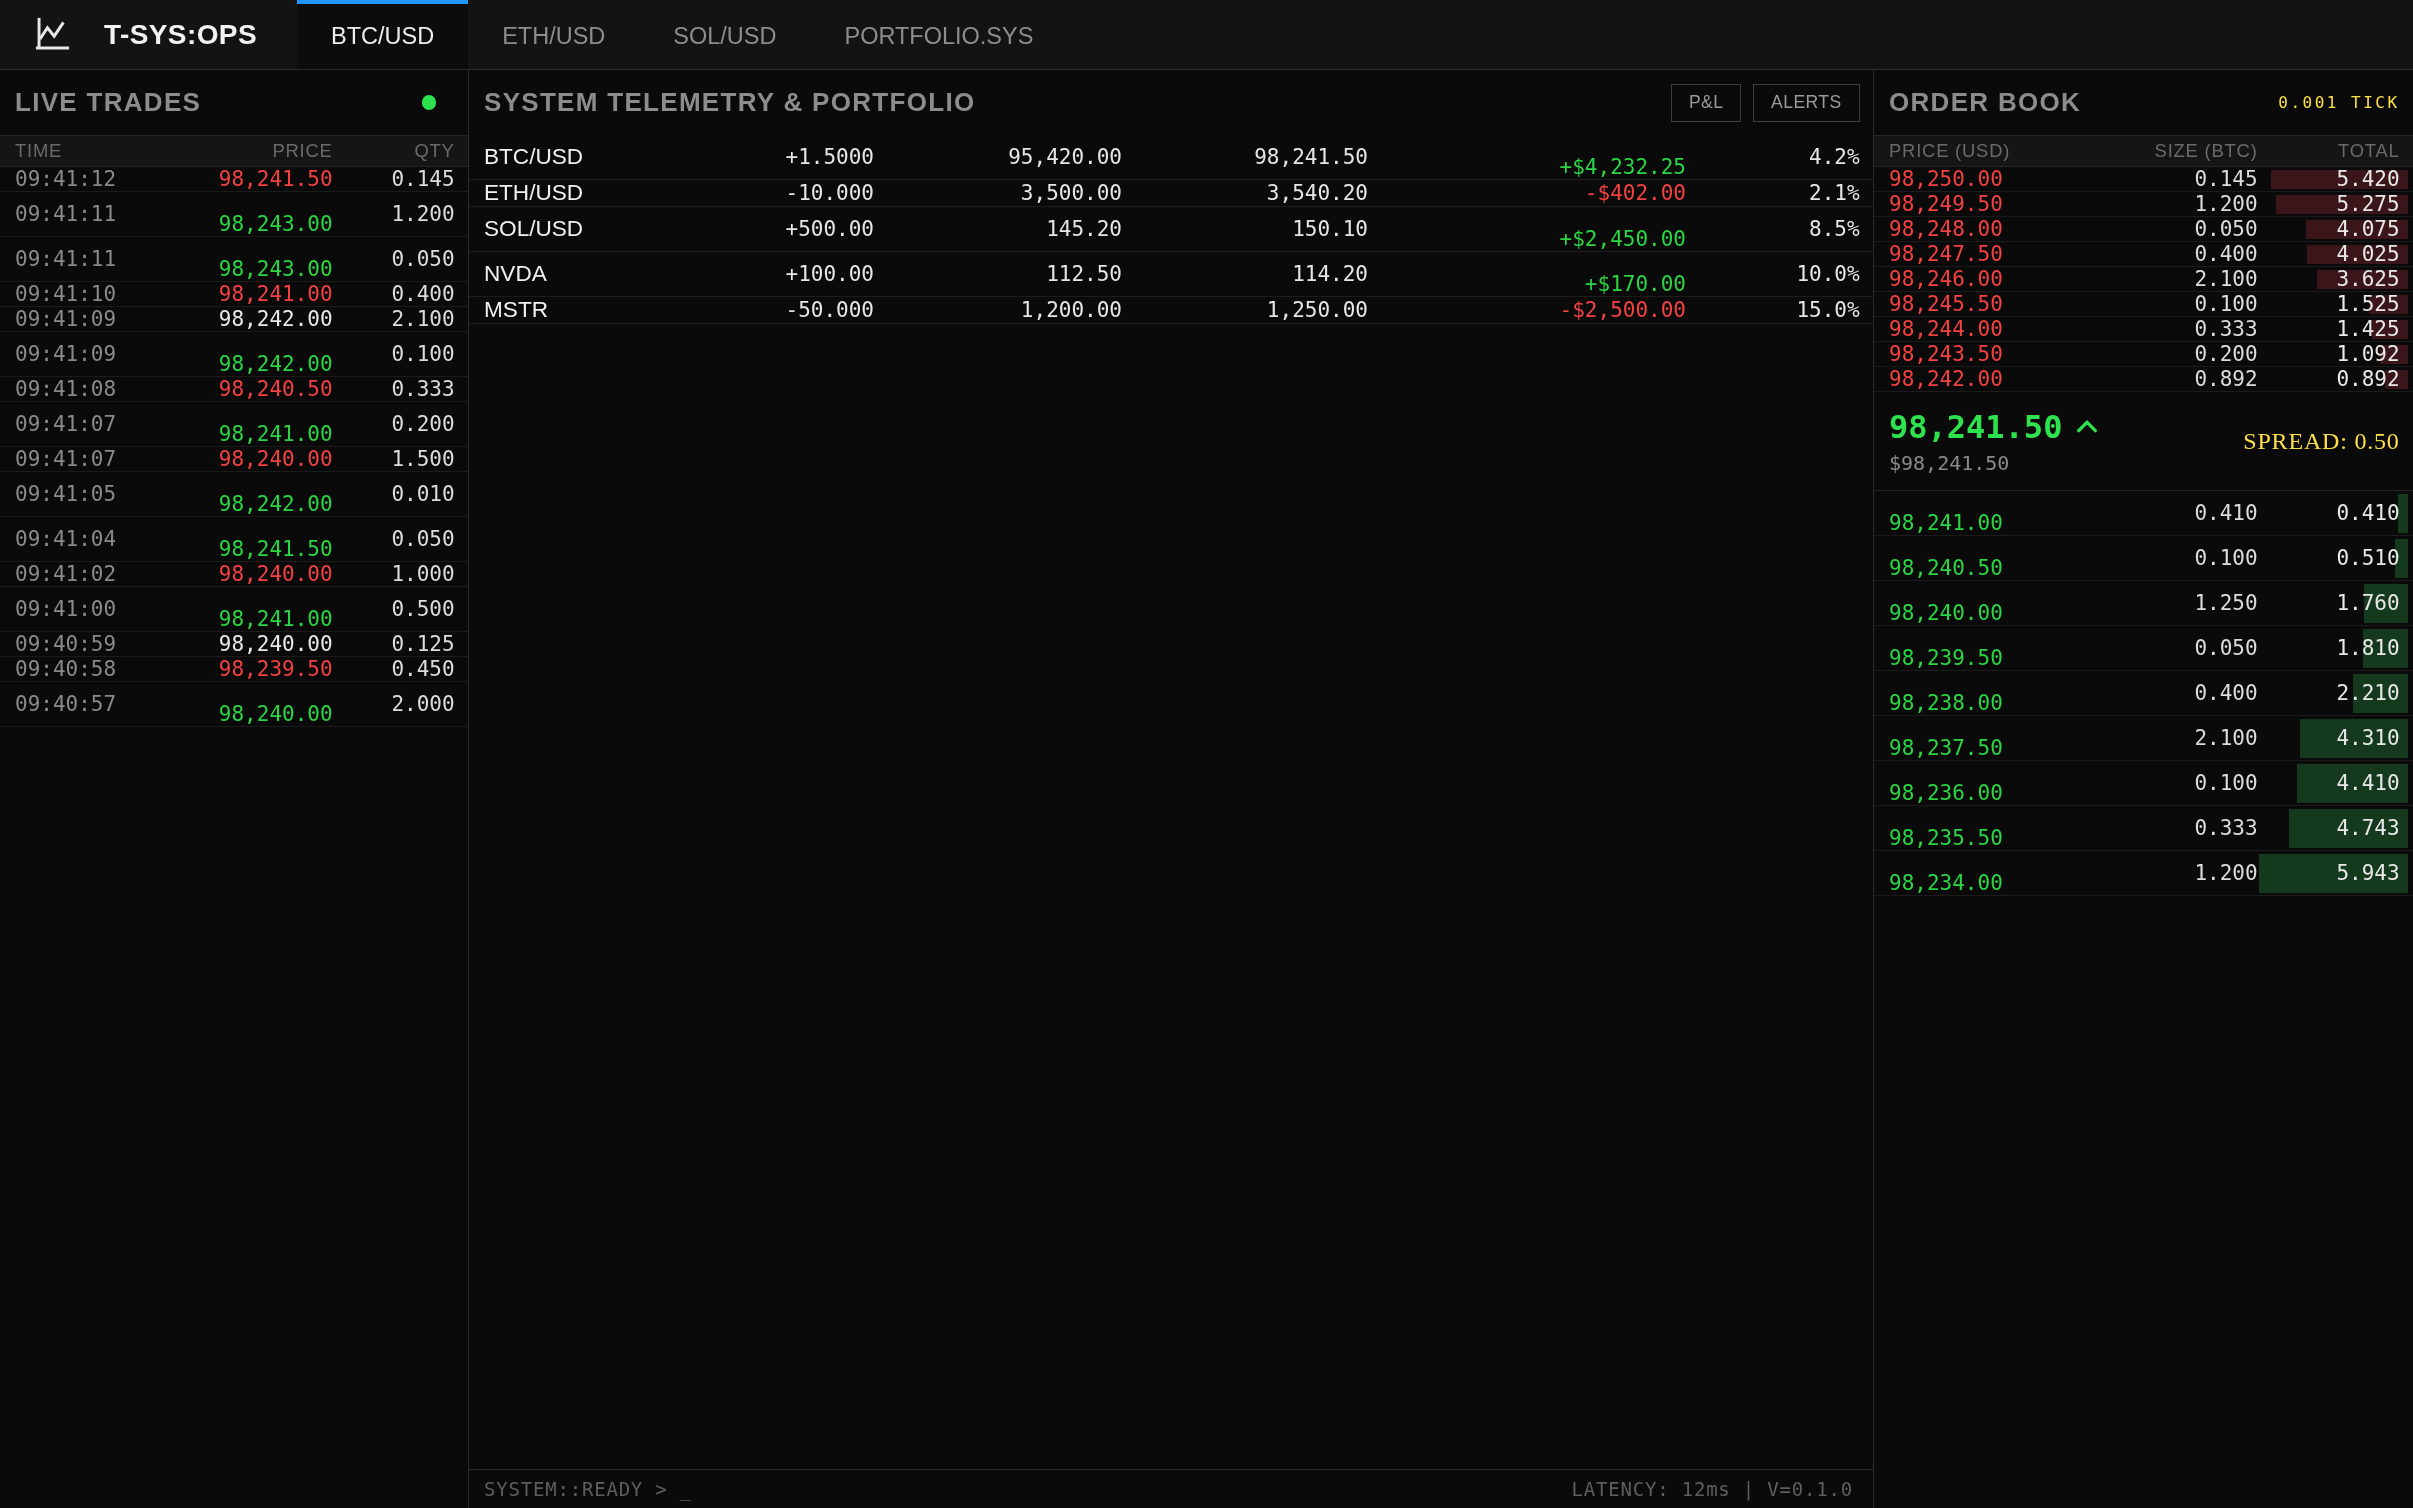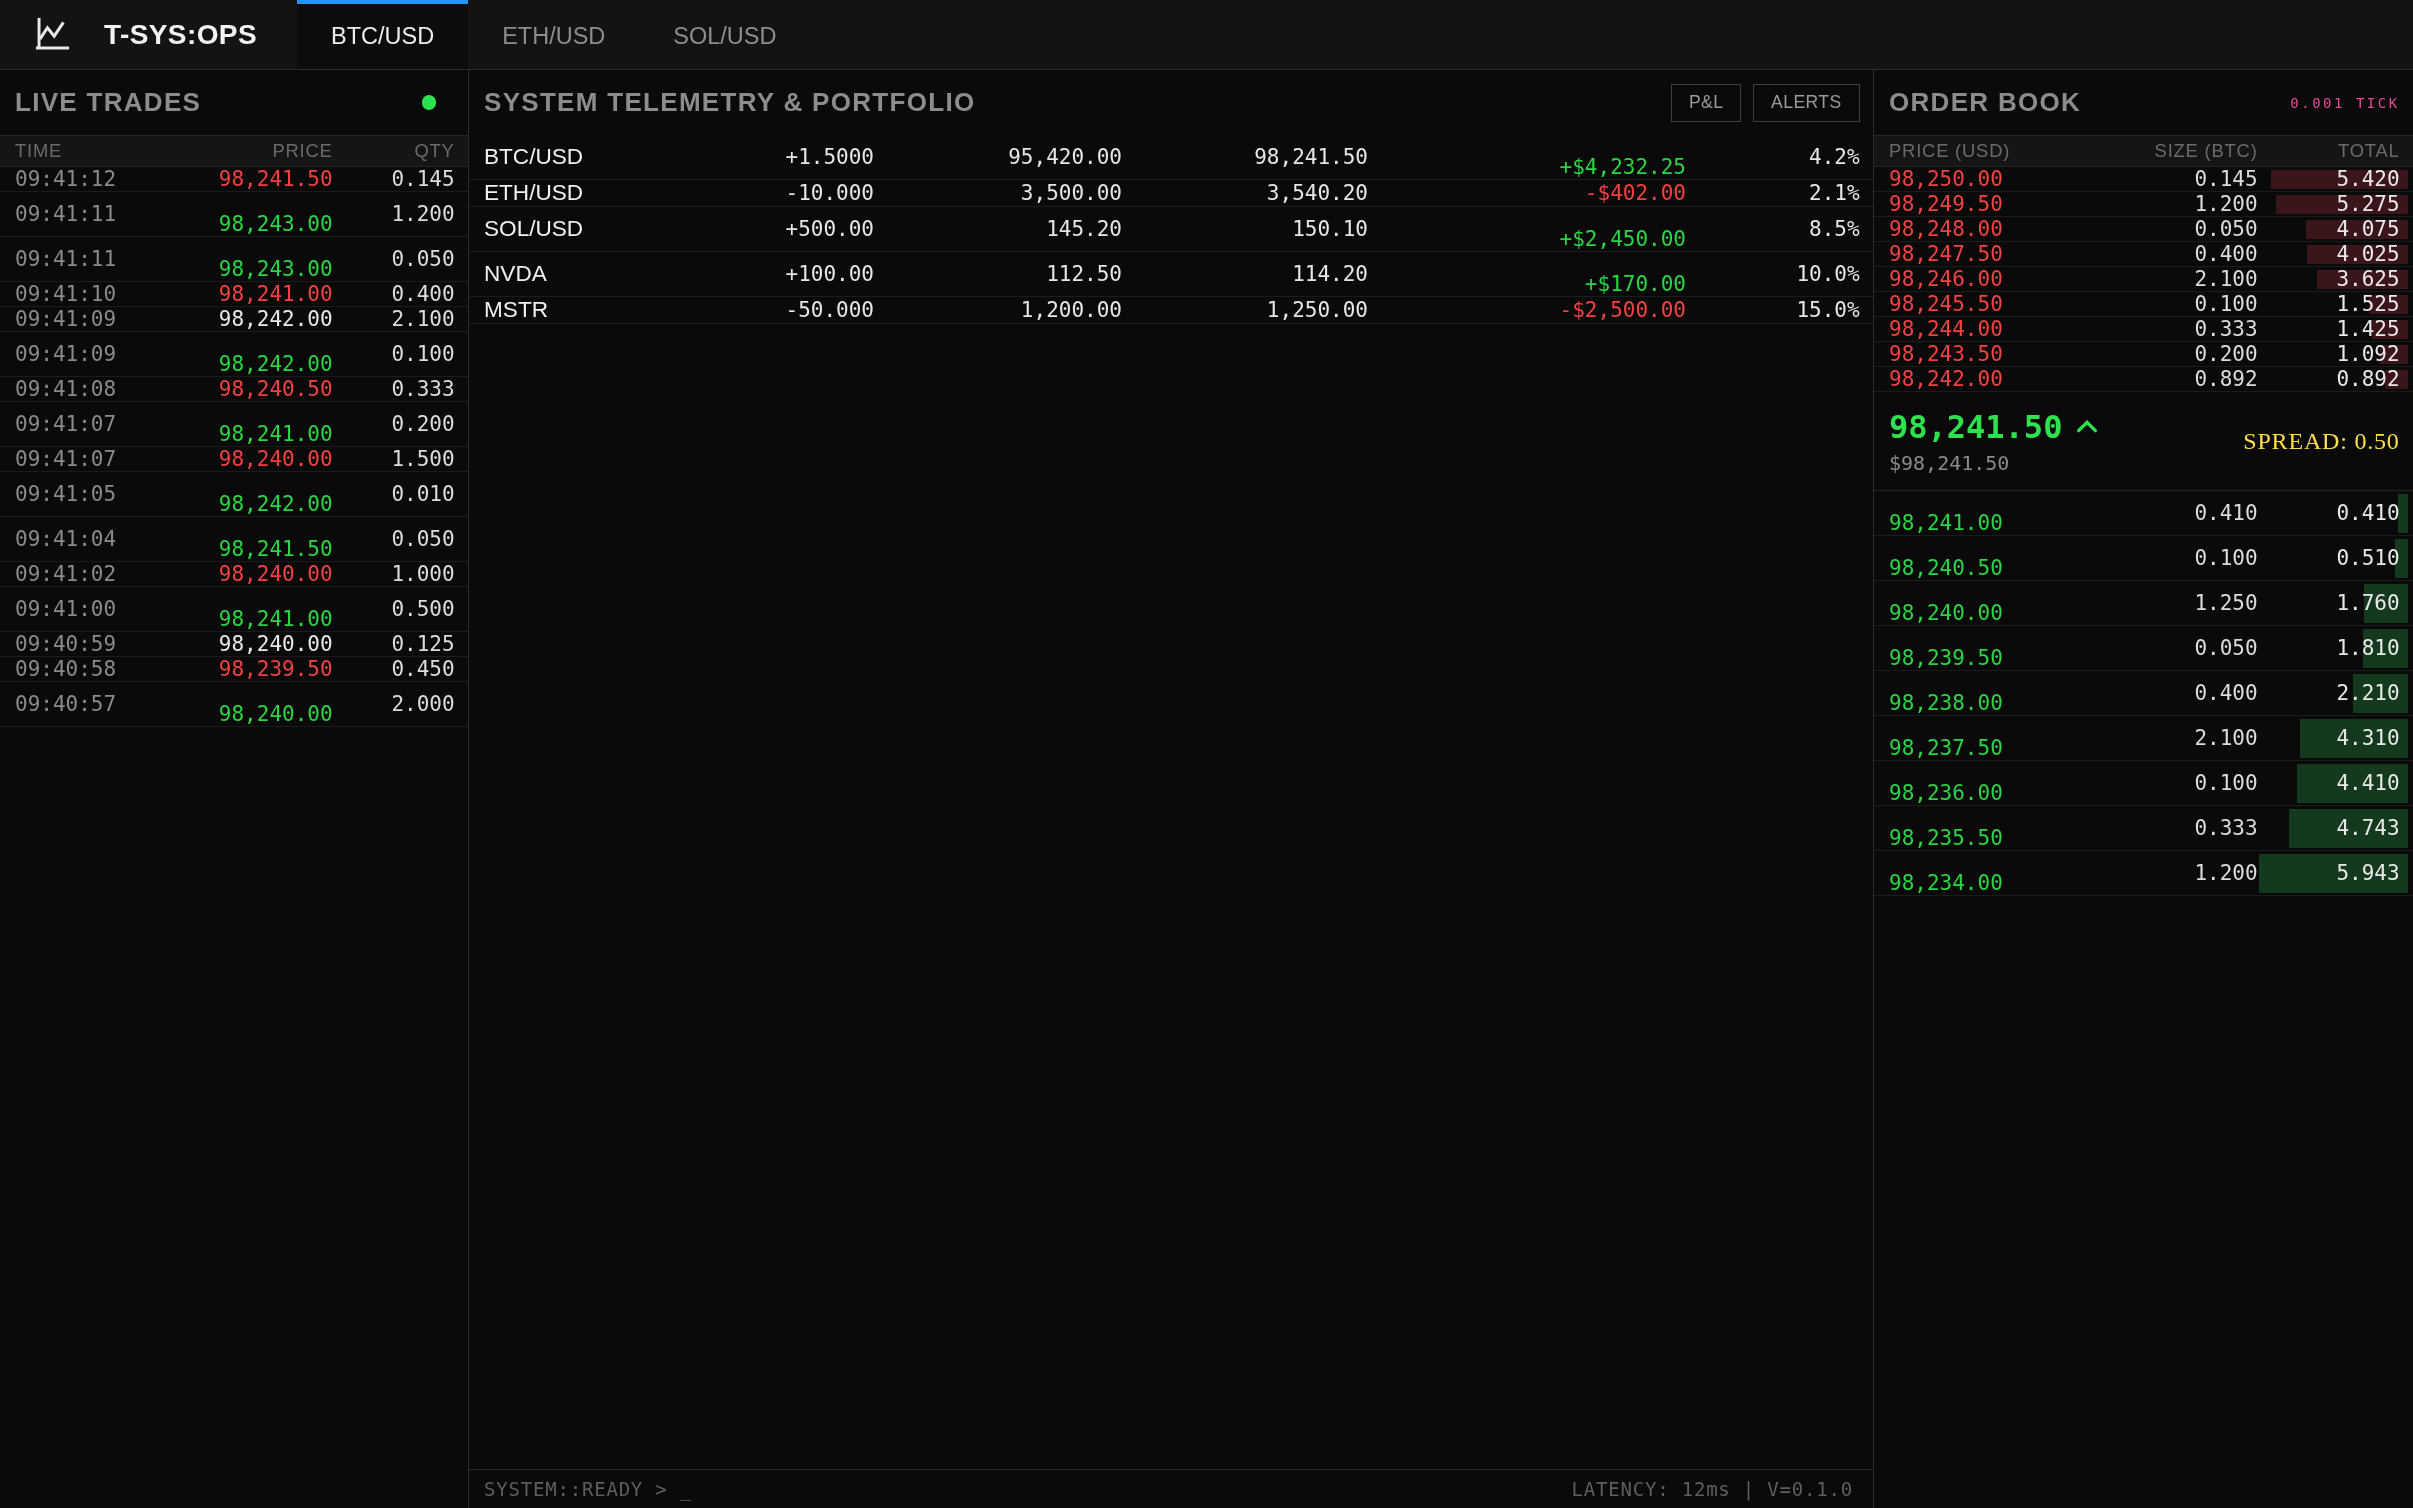--- a/index.html
+++ b/index.html
@@ -92,21 +92,21 @@
   .pf-row .c-pos, .pf-row .c-entry, .pf-row .c-mark, .pf-row .c-margin { color:#e6e6e6; }
   .mid-spacer { flex:1; }
   .status-bar {
     flex:0 0 39px; border-top:0.8px solid #2b2b2b;
     display:flex; align-items:center; justify-content:space-between;
     padding:0 20px 0 15px; font-size:19px; color:#5e5e5e; letter-spacing:0.8px;
   }
 
   
   .ob-title-band { justify-content:space-between; }
-  .tick-label { font-size:14px; color:#ec4899; letter-spacing:2.5px; }
+  .tick-label { font-size:16px; color:#fde047; letter-spacing:2.5px; }
   .c-obprice { flex:0 0 176px; text-align:left; }
   .c-obsize  { flex:1; text-align:right; }
   .c-obtotal { flex:0 0 142px; text-align:right; }
   .ob-row {
     flex:0 0 30px; display:flex; align-items:center;
     padding:0 13.4px 0 15px; border-bottom:0.8px solid #1b1b1b;
     font-size:21px; position:relative; cursor:pointer;
   }
   .ob-row span { position:relative; z-index:1; }
   .ob-row .c-obsize  { color:#dcdcdc; }
@@ -139,20 +139,21 @@
         <path d="M6 4 V36"></path>
         <path d="M4 38 H40"></path>
         <path d="M8 26 L16 14 L24 24 L34 9"></path>
       </svg>
       <span class="brand-title">T-SYS:OPS</span>
     </div>
     <div class="tabs">
         <div class="tab active">BTC/USD</div>
         <div class="tab">ETH/USD</div>
         <div class="tab">SOL/USD</div>
+        <div class="tab">PORTFOLIO.SYS</div>
       </div>
   </div>
 
   <div class="main">
 
     <div class="panel-left">
       <div class="panel-title-band">
         <span class="panel-title">LIVE TRADES</span>
         <span class="dot"></span>
       </div>

